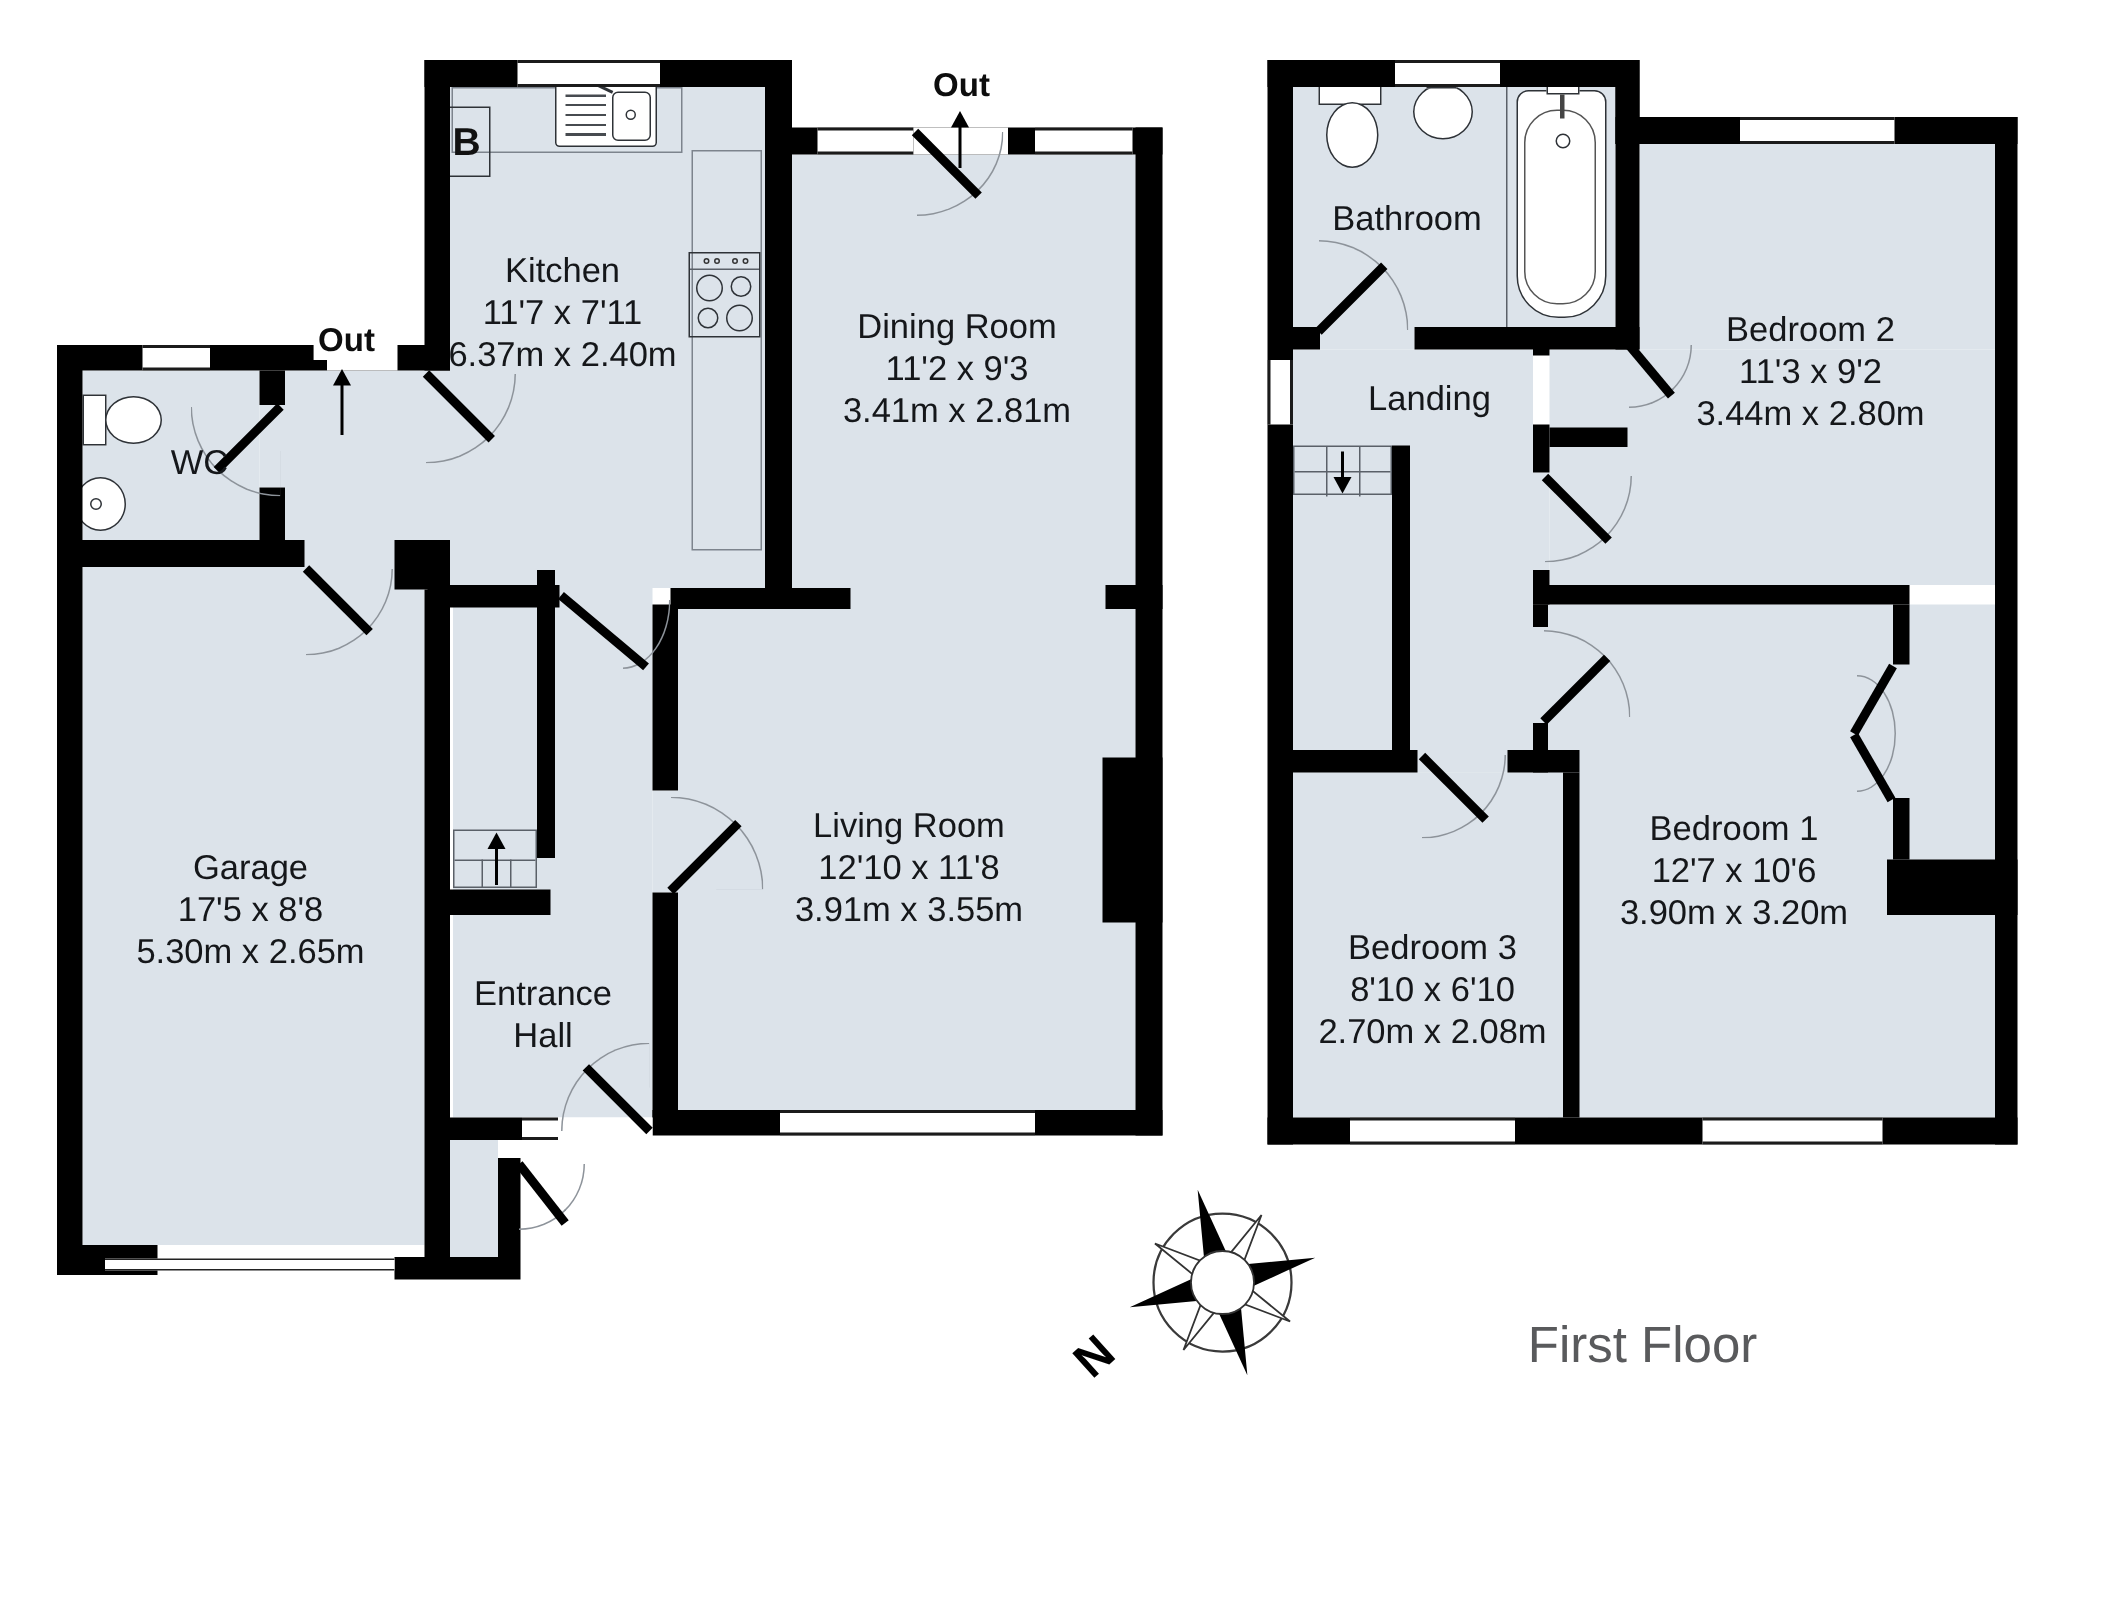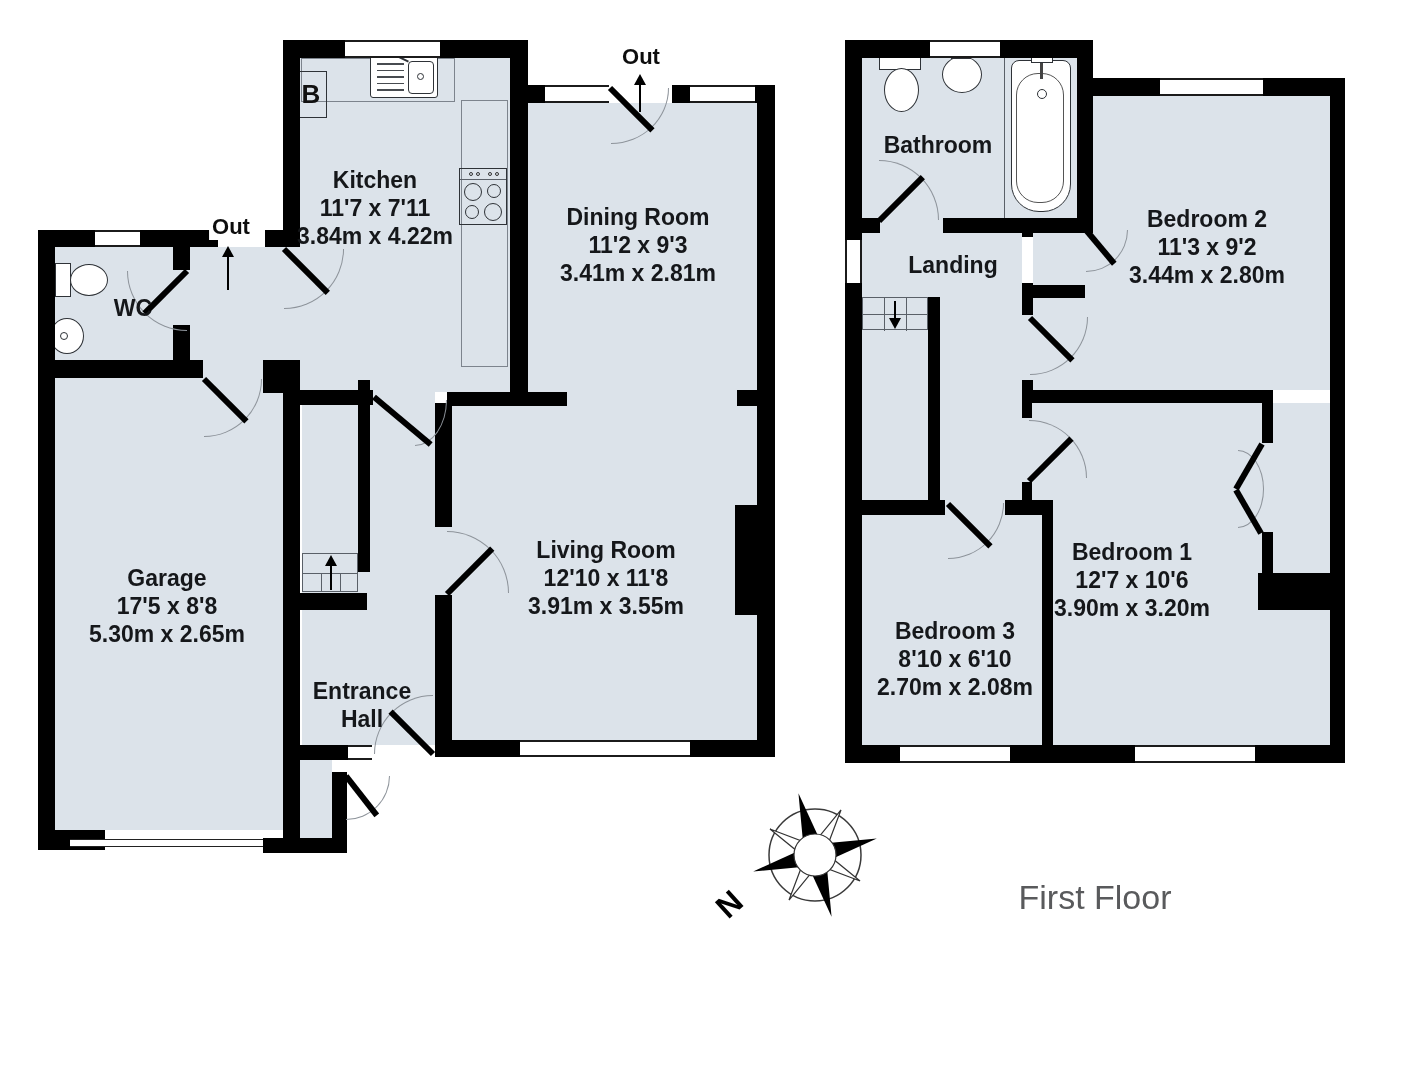--- a/index.html
+++ b/index.html
@@ -11,21 +11,21 @@
 .winv{background:#fff;border-left:2px solid #1b1b1b;border-right:2px solid #1b1b1b}
 .gap{background:#fff}
 .thin{border:1px solid #7d848d}
 .fix{border:1.6px solid #2e3237}
 .leaf{height:6px;background:#000;transform-origin:0 3px}
 .arc{border:0 solid #8d939a}
 .arc.br{border-right-width:1.5px;border-bottom-width:1.5px;border-radius:0 0 100% 0}
 .arc.bl{border-left-width:1.5px;border-bottom-width:1.5px;border-radius:0 0 0 100%}
 .arc.tr{border-top-width:1.5px;border-right-width:1.5px;border-radius:0 100% 0 0}
 .arc.tl{border-top-width:1.5px;border-left-width:1.5px;border-radius:100% 0 0 0}
-.rlabel{transform:translateX(-50%);text-align:center;font-weight:bold;font-size:23px;line-height:28px;color:#15171a;white-space:nowrap}
+.rlabel{transform:translateX(-50%);text-align:center;font-weight:normal;font-size:23px;line-height:28px;color:#15171a;white-space:nowrap}
 .rlabel span{display:block}
 .out{transform:translateX(-50%);font-weight:bold;font-size:22px;color:#0d0d0d;white-space:nowrap;background:#fff;padding:0 3px}
 .title{transform:translateX(-50%);font-size:34px;color:#595a5c;white-space:nowrap}
 .shaft{width:2px;background:#000}
 .tri-up{width:0;height:0;border-left:6px solid transparent;border-right:6px solid transparent;border-bottom:11px solid #000}
 .tri-down{width:0;height:0;border-left:6px solid transparent;border-right:6px solid transparent;border-top:11px solid #000}
 .hline{background:#5a6068;height:1px}
 .vline{background:#5a6068;width:1px}
 </style>
 </head>
@@ -145,41 +145,41 @@
     <div class="a out" style="left:641px;top:44px">Out</div>
     <div class="a shaft" style="left:639px;top:84px;height:28px"></div>
     <div class="a tri-up" style="left:634px;top:74px"></div>
     <div class="a out" style="left:231px;top:214px">Out</div>
     <div class="a shaft" style="left:227px;top:254px;height:36px"></div>
     <div class="a tri-up" style="left:222px;top:246px"></div>
 
     <div class="a rlabel" style="left:375px;top:166px">
       <span>Kitchen</span>
       <span>11'7 x 7'11</span>
-      <span>3.84m x 4.22m</span>
+      <span>6.37m x 2.40m</span>
     </div>
     <div class="a rlabel" style="left:638px;top:203px">
       <span>Dining Room</span>
       <span>11'2 x 9'3</span>
       <span>3.41m x 2.81m</span>
     </div>
     <div class="a rlabel" style="left:606px;top:536px">
       <span>Living Room</span>
       <span>12'10 x 11'8</span>
       <span>3.91m x 3.55m</span>
     </div>
     <div class="a rlabel" style="left:167px;top:564px">
       <span>Garage</span>
       <span>17'5 x 8'8</span>
       <span>5.30m x 2.65m</span>
     </div>
     <div class="a rlabel" style="left:133px;top:294px">
       <span>WC</span>
     </div>
-    <div class="a rlabel" style="left:362px;top:677px">
+    <div class="a rlabel" style="left:362px;top:648px">
       <span>Entrance</span>
       <span>Hall</span>
     </div>
   </div>
 
   <div>
 
     <div class="a f" style="left:862px;top:58px;width:215px;height:160px"></div>
     <div class="a f" style="left:880px;top:218px;width:63px;height:15px"></div>
     <div class="a f" style="left:1093px;top:96px;width:237px;height:137px"></div>
@@ -263,21 +263,21 @@
     <div class="a rlabel" style="left:1207px;top:205px">
       <span>Bedroom 2</span>
       <span>11'3 x 9'2</span>
       <span>3.44m x 2.80m</span>
     </div>
     <div class="a rlabel" style="left:955px;top:617px">
       <span>Bedroom 3</span>
       <span>8'10 x 6'10</span>
       <span>2.70m x 2.08m</span>
     </div>
-    <div class="a rlabel" style="left:1132px;top:538px">
+    <div class="a rlabel" style="left:1156px;top:538px">
       <span>Bedroom 1</span>
       <span>12'7 x 10'6</span>
       <span>3.90m x 3.20m</span>
     </div>
   </div>
 
   <svg class="a" style="left:743px;top:783px" width="144" height="144" viewBox="0 0 144 144">
     <circle cx="72" cy="72" r="46" fill="none" stroke="#3a3a3a" stroke-width="1.5"></circle>
     <g transform="rotate(30 72 72)">
       <g transform="translate(72 72)">

